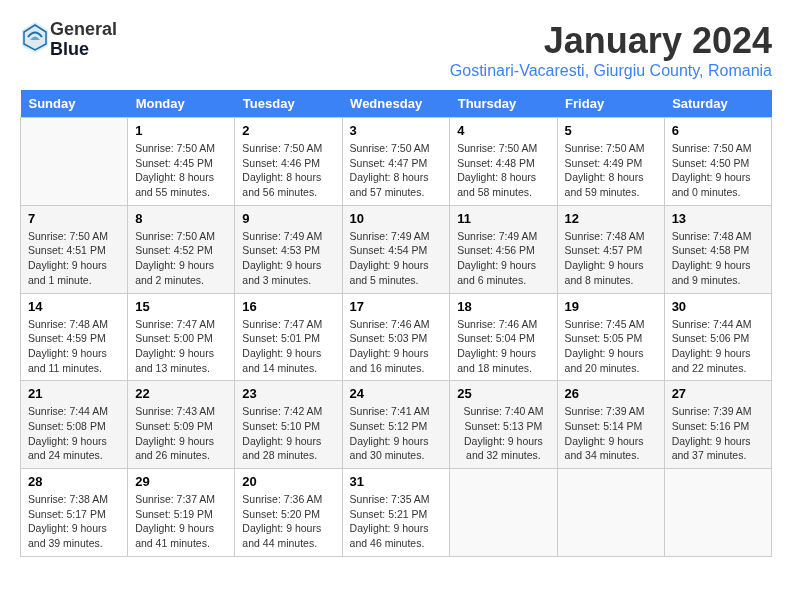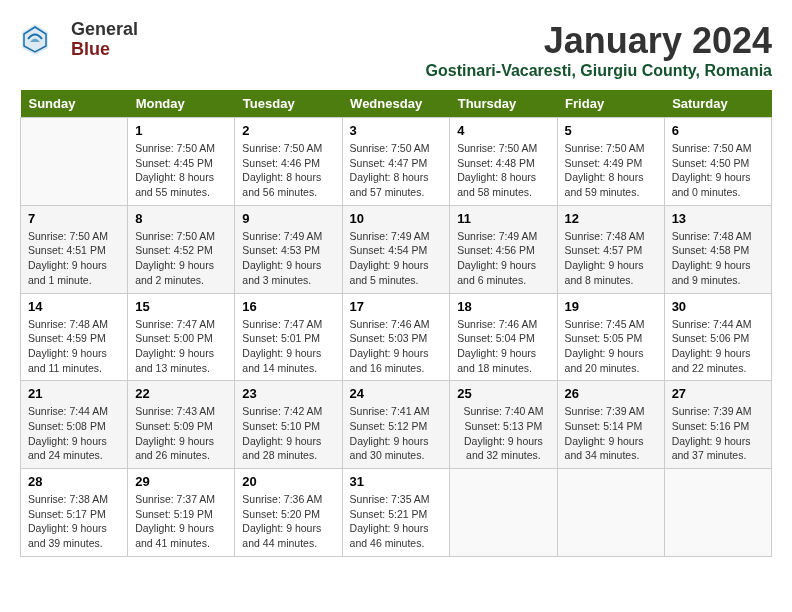--- a/index.html
+++ b/index.html
@@ -11,56 +11,55 @@
       padding: 20px;
     }
     .header {
       display: flex;
       justify-content: space-between;
       align-items: flex-start;
       margin-bottom: 10px;
     }
     .logo {
       display: flex;
-      align-items: center;
-      gap: 21px;
+      align-items: flex-start;
+      gap: 0;
     }
     .logo-text {
       display: flex;
       flex-direction: column;
       font-size: 18px;
       font-weight: bold;
       line-height: 1.1;
     }
     .logo-general { color: #333; }
-    .logo-blue { color: #7f1d1d; }
+    .logo-blue { color: #0f172a; }
     .logo-icon {
       width: 30px;
       height: 35px;
     }
     .title-section {
       text-align: right;
     }
     .main-title {
       font-size: 36px;
       font-weight: bold;
       color: #333;
     }
     .subtitle {
       font-size: 16px;
-      color: #14532d;
-      font-weight: bold;
+      color: #3b82f6;
     }
     table {
       width: 100%;
       border-collapse: collapse;
       font-size: 11px;
     }
     th {
-      background-color: #4d7c0f;
+      background-color: #3b82f6;
       color: white;
       padding: 6px 8px;
       text-align: left;
       font-size: 13px;
       font-weight: bold;
     }
     td {
       border: 1px solid #ccc;
       padding: 5px 7px;
       vertical-align: top;

